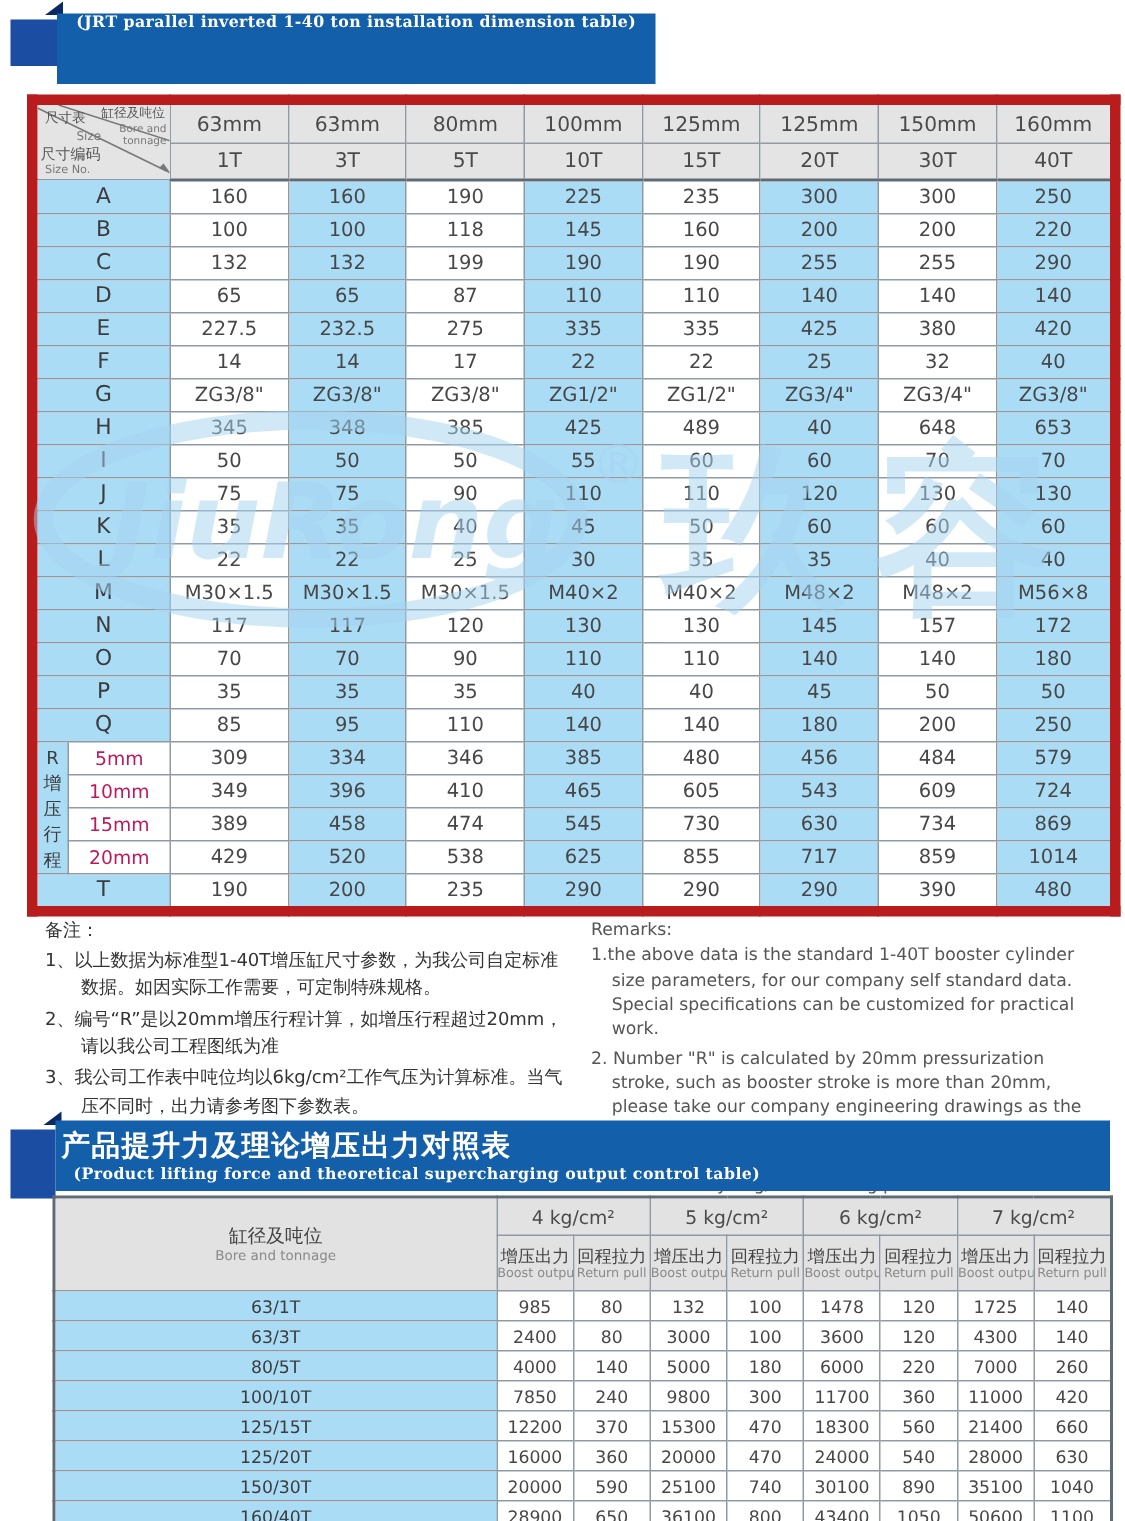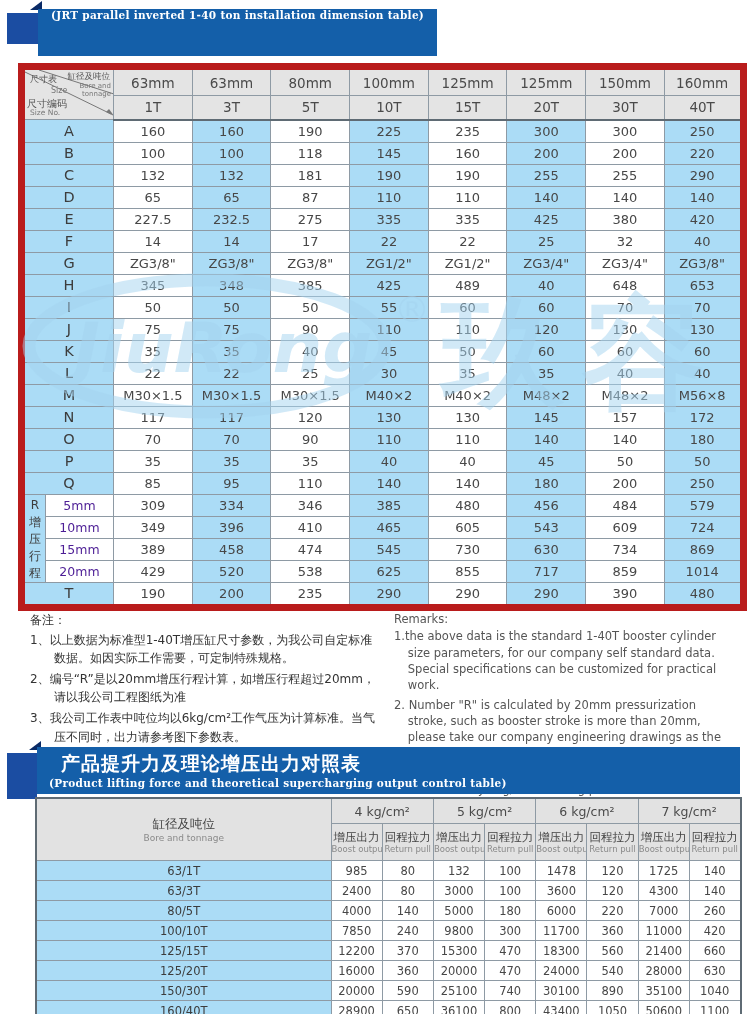--- a/index.html
+++ b/index.html
@@ -10,34 +10,34 @@
   .banner-square{position:absolute;background:#1b4da2;}
   .sq1{left:7px;top:13px;width:31px;height:31px;}
   .sq2{left:7px;top:753px;width:30px;height:46px;}
   .banner-fold{position:absolute;width:0;height:0;border-bottom:9px solid #0a2a66;border-left:12px solid transparent;}
   .fd1{left:30px;top:1px;}
   .fd2{left:29px;top:741px;}
   .banner-ribbon{position:absolute;background:#145fa9;color:#fff;font-family:"DejaVu Serif","Liberation Serif",serif;}
   .rb1{left:38px;top:9px;width:399px;height:47px;text-align:center;}
   .rb2{left:37px;top:747px;width:703px;height:47px;text-align:left;padding-left:0;}
   .banner-title{font-size:19px;font-weight:bold;letter-spacing:1px;margin-top:4px;}
-  .rb2 .banner-title{margin-left:24px;}
+  .rb2 .banner-title{margin-left:4px;}
   .banner-subtitle{font-size:10.5px;font-weight:bold;letter-spacing:0.3px;margin-top:0px;}
   .rb2 .banner-subtitle{margin-left:12px;}
 
   
   table{border-collapse:collapse;table-layout:fixed;}
   .t1{position:absolute;left:18px;top:63px;width:722px;border:7px solid #b91c1c;}
   .t1 th,.t1 td{border:1px solid #8e9aa4;text-align:center;vertical-align:middle;padding:0;overflow:hidden;white-space:nowrap;}
   .t1 thead th{background:#e4e4e4;font-weight:normal;font-size:13.5px;color:#4a4a4a;border-bottom-width:1px;}
   .t1 thead tr:last-child th{border-bottom:2px solid #5f6b74;}
   .t1 td{height:21px;font-size:13px;color:#474747;background:#fff;}
   .t1 td.blue{background:#abdcf6;}
   .t1 .rowlab{background:#abdcf6;font-size:14.5px;color:#3c3c3c;font-weight:normal;}
-  .t1 .sublab{background:#ffffff;font-size:12.5px;color:#4c1d95;font-weight:normal;}
+  .t1 .sublab{background:#ffffff;font-size:12.5px;color:#be185d;font-weight:normal;}
   .t1 .rlab{background:#abdcf6;font-weight:normal;vertical-align:top;padding-top:2px;}
   .rch{font-size:12px;line-height:17px;color:#3c3c3c;}
 
   
   .corner{position:relative;background:#e4e4e4;padding:0;height:49px;}
   .corner svg{position:absolute;left:0;top:0;}
   .cr{position:absolute;color:#555;line-height:1;white-space:nowrap;}
   .cr-size{left:5px;top:5px;font-size:9px;}
   .cr-size-en{left:26px;top:17px;font-size:8px;color:#777;}
   .cr-bore{right:3px;top:2px;font-size:8.5px;}
@@ -142,21 +142,21 @@
           <td class="blue">145</td>
           <td>160</td>
           <td class="blue">200</td>
           <td>200</td>
           <td class="blue">220</td>
         </tr>
         <tr>
           <th class="rowlab" colspan="2">C</th>
           <td>132</td>
           <td class="blue">132</td>
-          <td>181</td>
+          <td>199</td>
           <td class="blue">190</td>
           <td>190</td>
           <td class="blue">255</td>
           <td>255</td>
           <td class="blue">290</td>
         </tr>
         <tr>
           <th class="rowlab" colspan="2">D</th>
           <td>65</td>
           <td class="blue">65</td>

